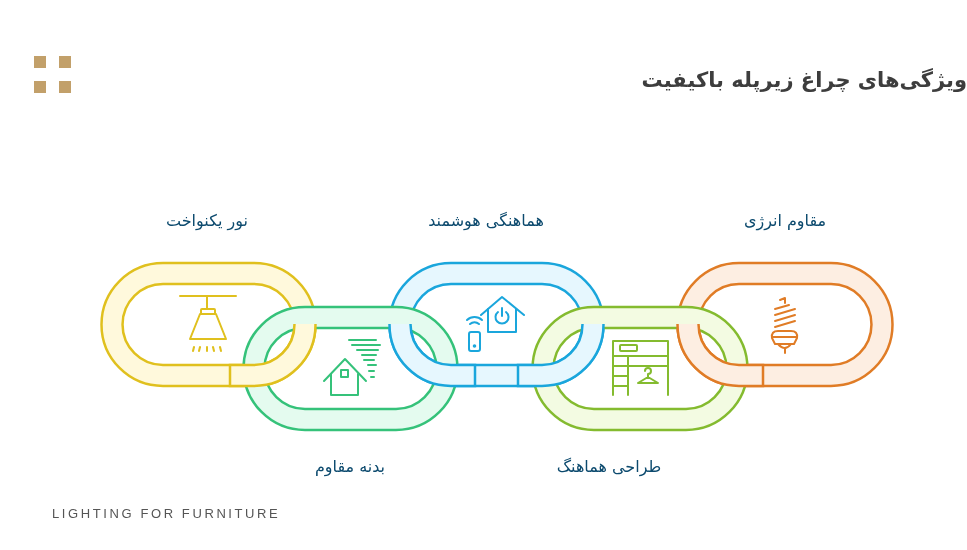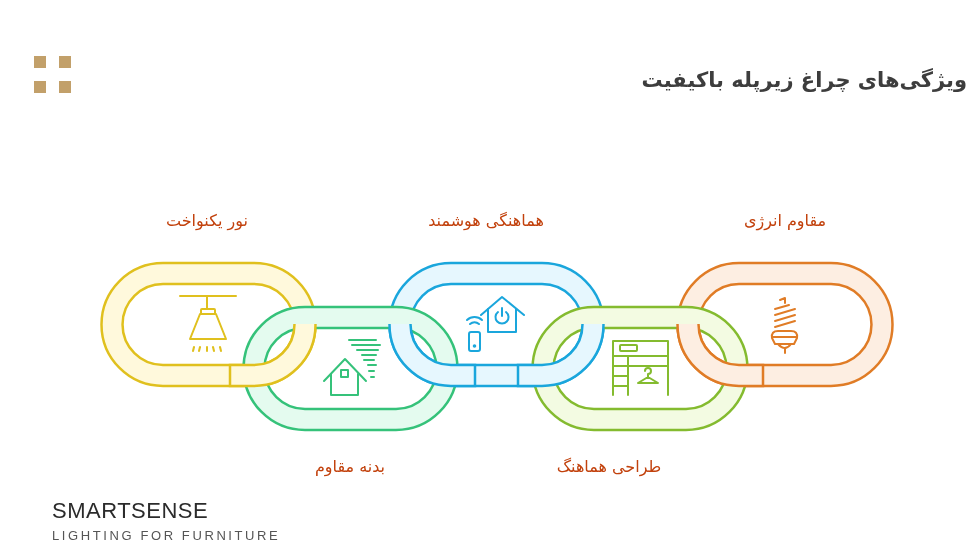--- a/index.html
+++ b/index.html
@@ -2,21 +2,21 @@
 <html><head>
 <meta charset="utf-8">
 <style>
   html, body { margin:0; padding:0; background:#ffffff; }
   body { width:967px; height:550px; position:relative; overflow:hidden;
          font-family:"DejaVu Sans", sans-serif; }
   .logo-squares { position:absolute; left:34px; top:56px; width:38px; height:38px; }
   .logo-squares span { position:absolute; width:12px; height:12px; background:#c2a06a; }
   .title { position:absolute; left:0; width:967px; top:68px; text-align:right;
            font-size:21px; font-weight:bold; color:#3d3d3d; direction:rtl; }
-  .label { position:absolute; font-size:16px; color:#c2410c; direction:rtl;
+  .label { position:absolute; font-size:16px; color:#0c4a6e; direction:rtl;
            text-align:center; width:200px; }
   svg.chain { position:absolute; left:0; top:0; }
   .brand { position:absolute; left:52px; top:500px; }
   .brand-name { font-family:"Liberation Sans", sans-serif; font-size:22px; color:#2b2b2b;
                 letter-spacing:0.5px; line-height:22px; }
   .brand-tag { font-family:"Liberation Sans", sans-serif; font-size:13px; color:#555555;
                letter-spacing:2.6px; margin-top:6px; }
 </style>
 </head>
 <body>
@@ -139,15 +139,14 @@
     <line x1="775" y1="321" x2="795" y2="315"></line>
     <line x1="775" y1="327" x2="795" y2="321"></line>
     <path d="M778,331 H791 Q798,331 797,338 L794,344 H775 L772,338 Q771,331 778,331 Z"></path>
     <line x1="772" y1="337" x2="797" y2="337"></line>
     <path d="M778,344 Q785,352 791,344"></path>
     <line x1="785" y1="349" x2="785" y2="353"></line>
   </g>
 </svg>
 
 <div class="brand">
-  <div class="brand-name">SMARTSENSE</div>
   <div class="brand-tag">LIGHTING FOR FURNITURE</div>
 </div>
 
 </body></html>

